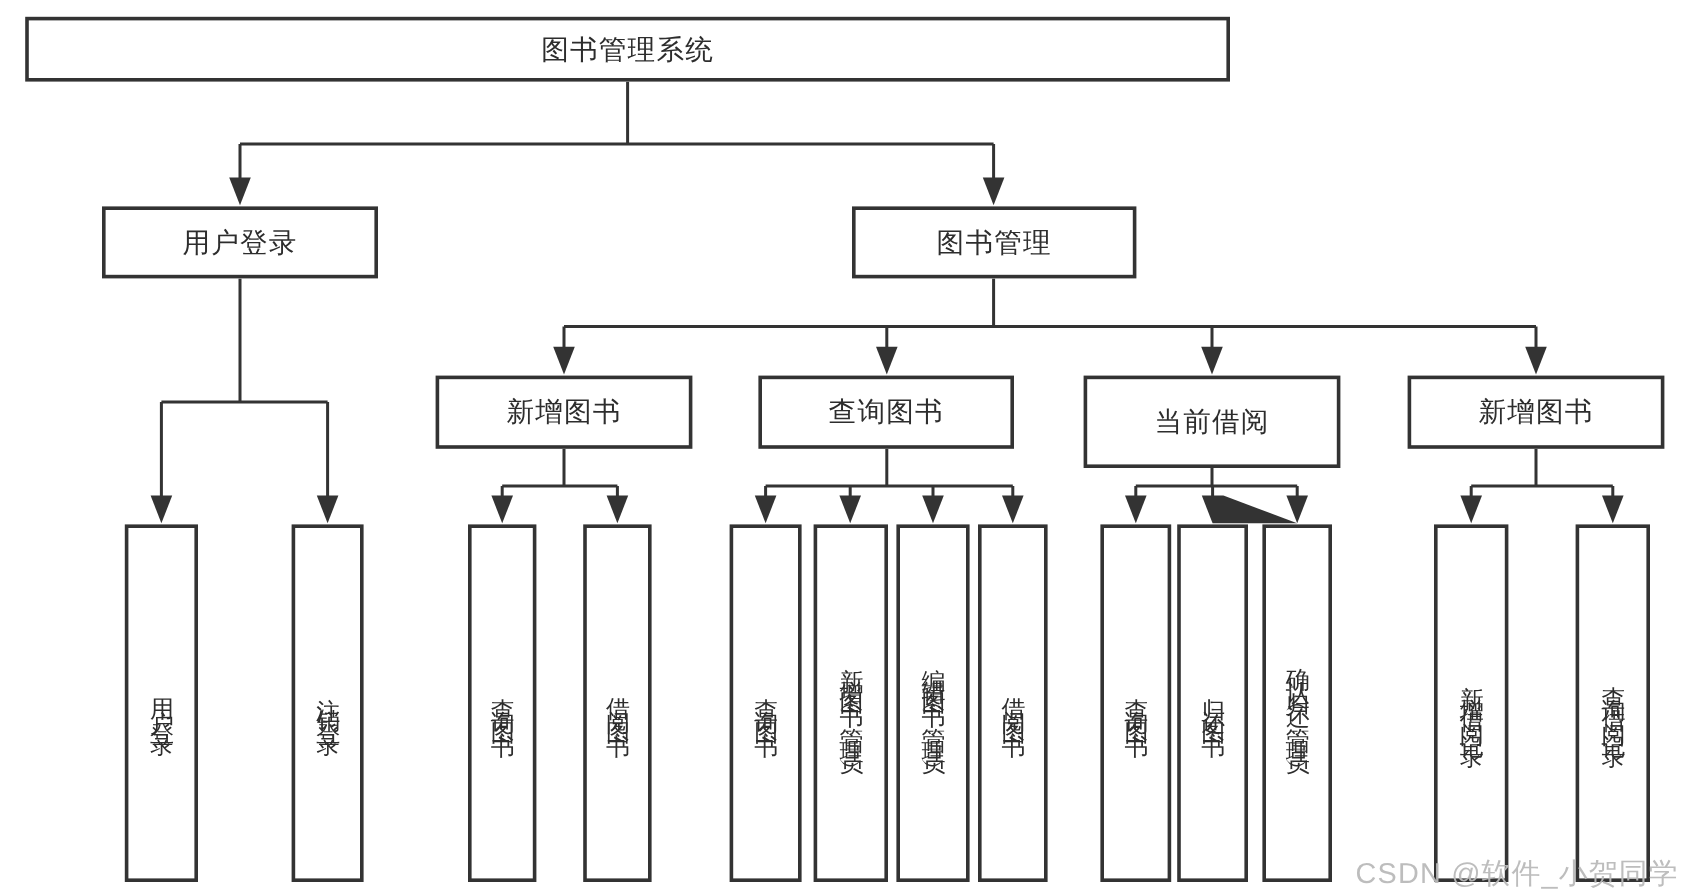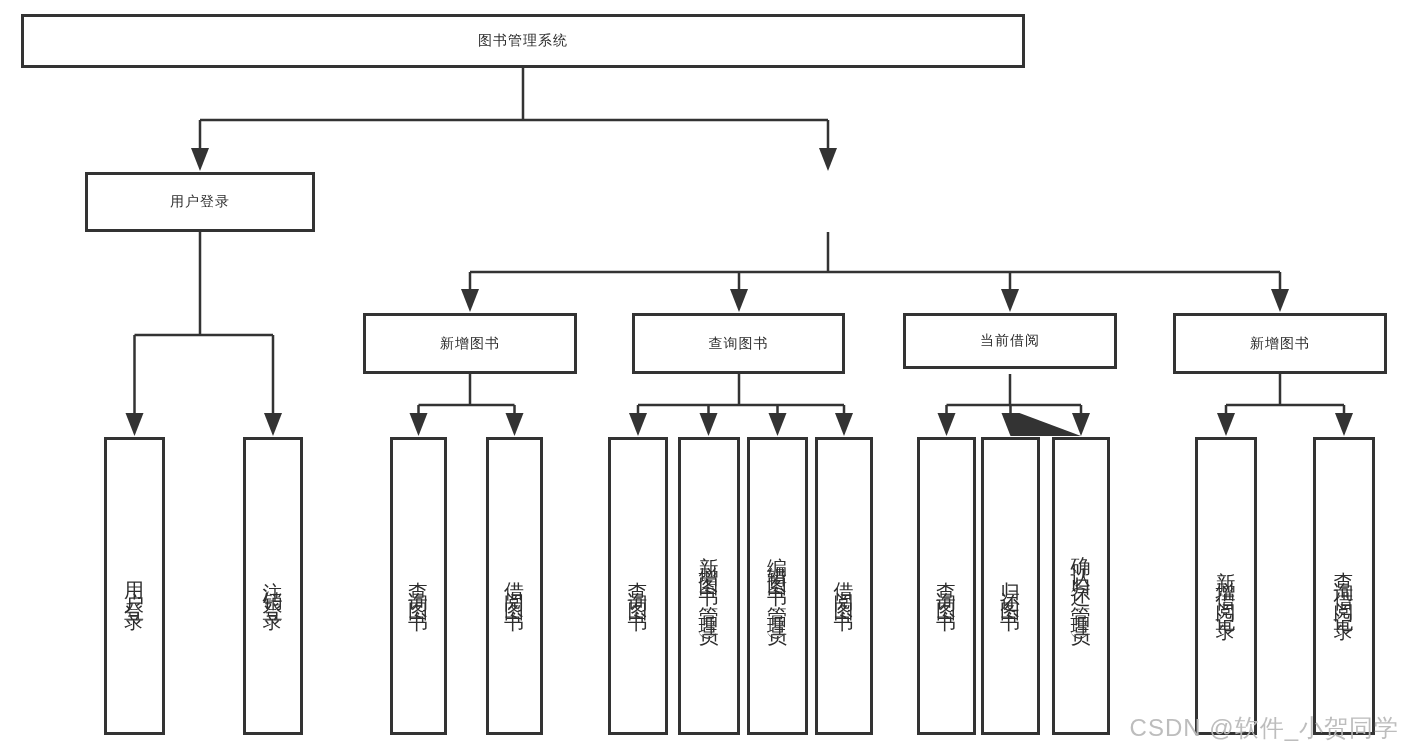--- a/index.html
+++ b/index.html
@@ -13,21 +13,21 @@
   .wires{position:absolute;left:0;top:0;width:1405px;height:747px;pointer-events:none;}
   .node{
     position:absolute;
     background:#ffffff;
     border:3px solid #333333;
     box-sizing:border-box;
     display:flex;align-items:center;justify-content:center;
     color:#2d2d2d;
   }
   .node.h .label{
-    font-size:14px;
+    font-size:23px;
     letter-spacing:1px;
     white-space:nowrap;
   }
   .node.v .label{
     writing-mode:vertical-rl;
     text-orientation:mixed;
     font-size:20px;
     letter-spacing:10px;
     line-height:1;
     white-space:nowrap;
@@ -87,28 +87,31 @@
     </g>
   </svg>
 
   <div class="node h" style="left:21px;top:14px;width:1004px;height:54px">
     <span class="label">图书管理系统</span>
   </div>
 
   <div class="node h" style="left:85px;top:172px;width:230px;height:60px">
     <span class="label">用户登录</span>
   </div>
+  <div class="node h" style="left:710px;top:172px;width:237px;height:60px">
+    <span class="label">图书管理</span>
+  </div>
 
   <div class="node h" style="left:363px;top:313px;width:214px;height:61px">
     <span class="label">新增图书</span>
   </div>
   <div class="node h" style="left:632px;top:313px;width:213px;height:61px">
     <span class="label">查询图书</span>
   </div>
-  <div class="node h" style="left:903px;top:313px;width:214px;height:56px">
+  <div class="node h" style="left:903px;top:313px;width:214px;height:77px">
     <span class="label">当前借阅</span>
   </div>
   <div class="node h" style="left:1173px;top:313px;width:214px;height:61px">
     <span class="label">新增图书</span>
   </div>
 
   <div class="node v" style="left:104px;top:437px;width:61px;height:298px">
     <span class="label">用户登录</span>
   </div>
   <div class="node v" style="left:243px;top:437px;width:60px;height:298px">

